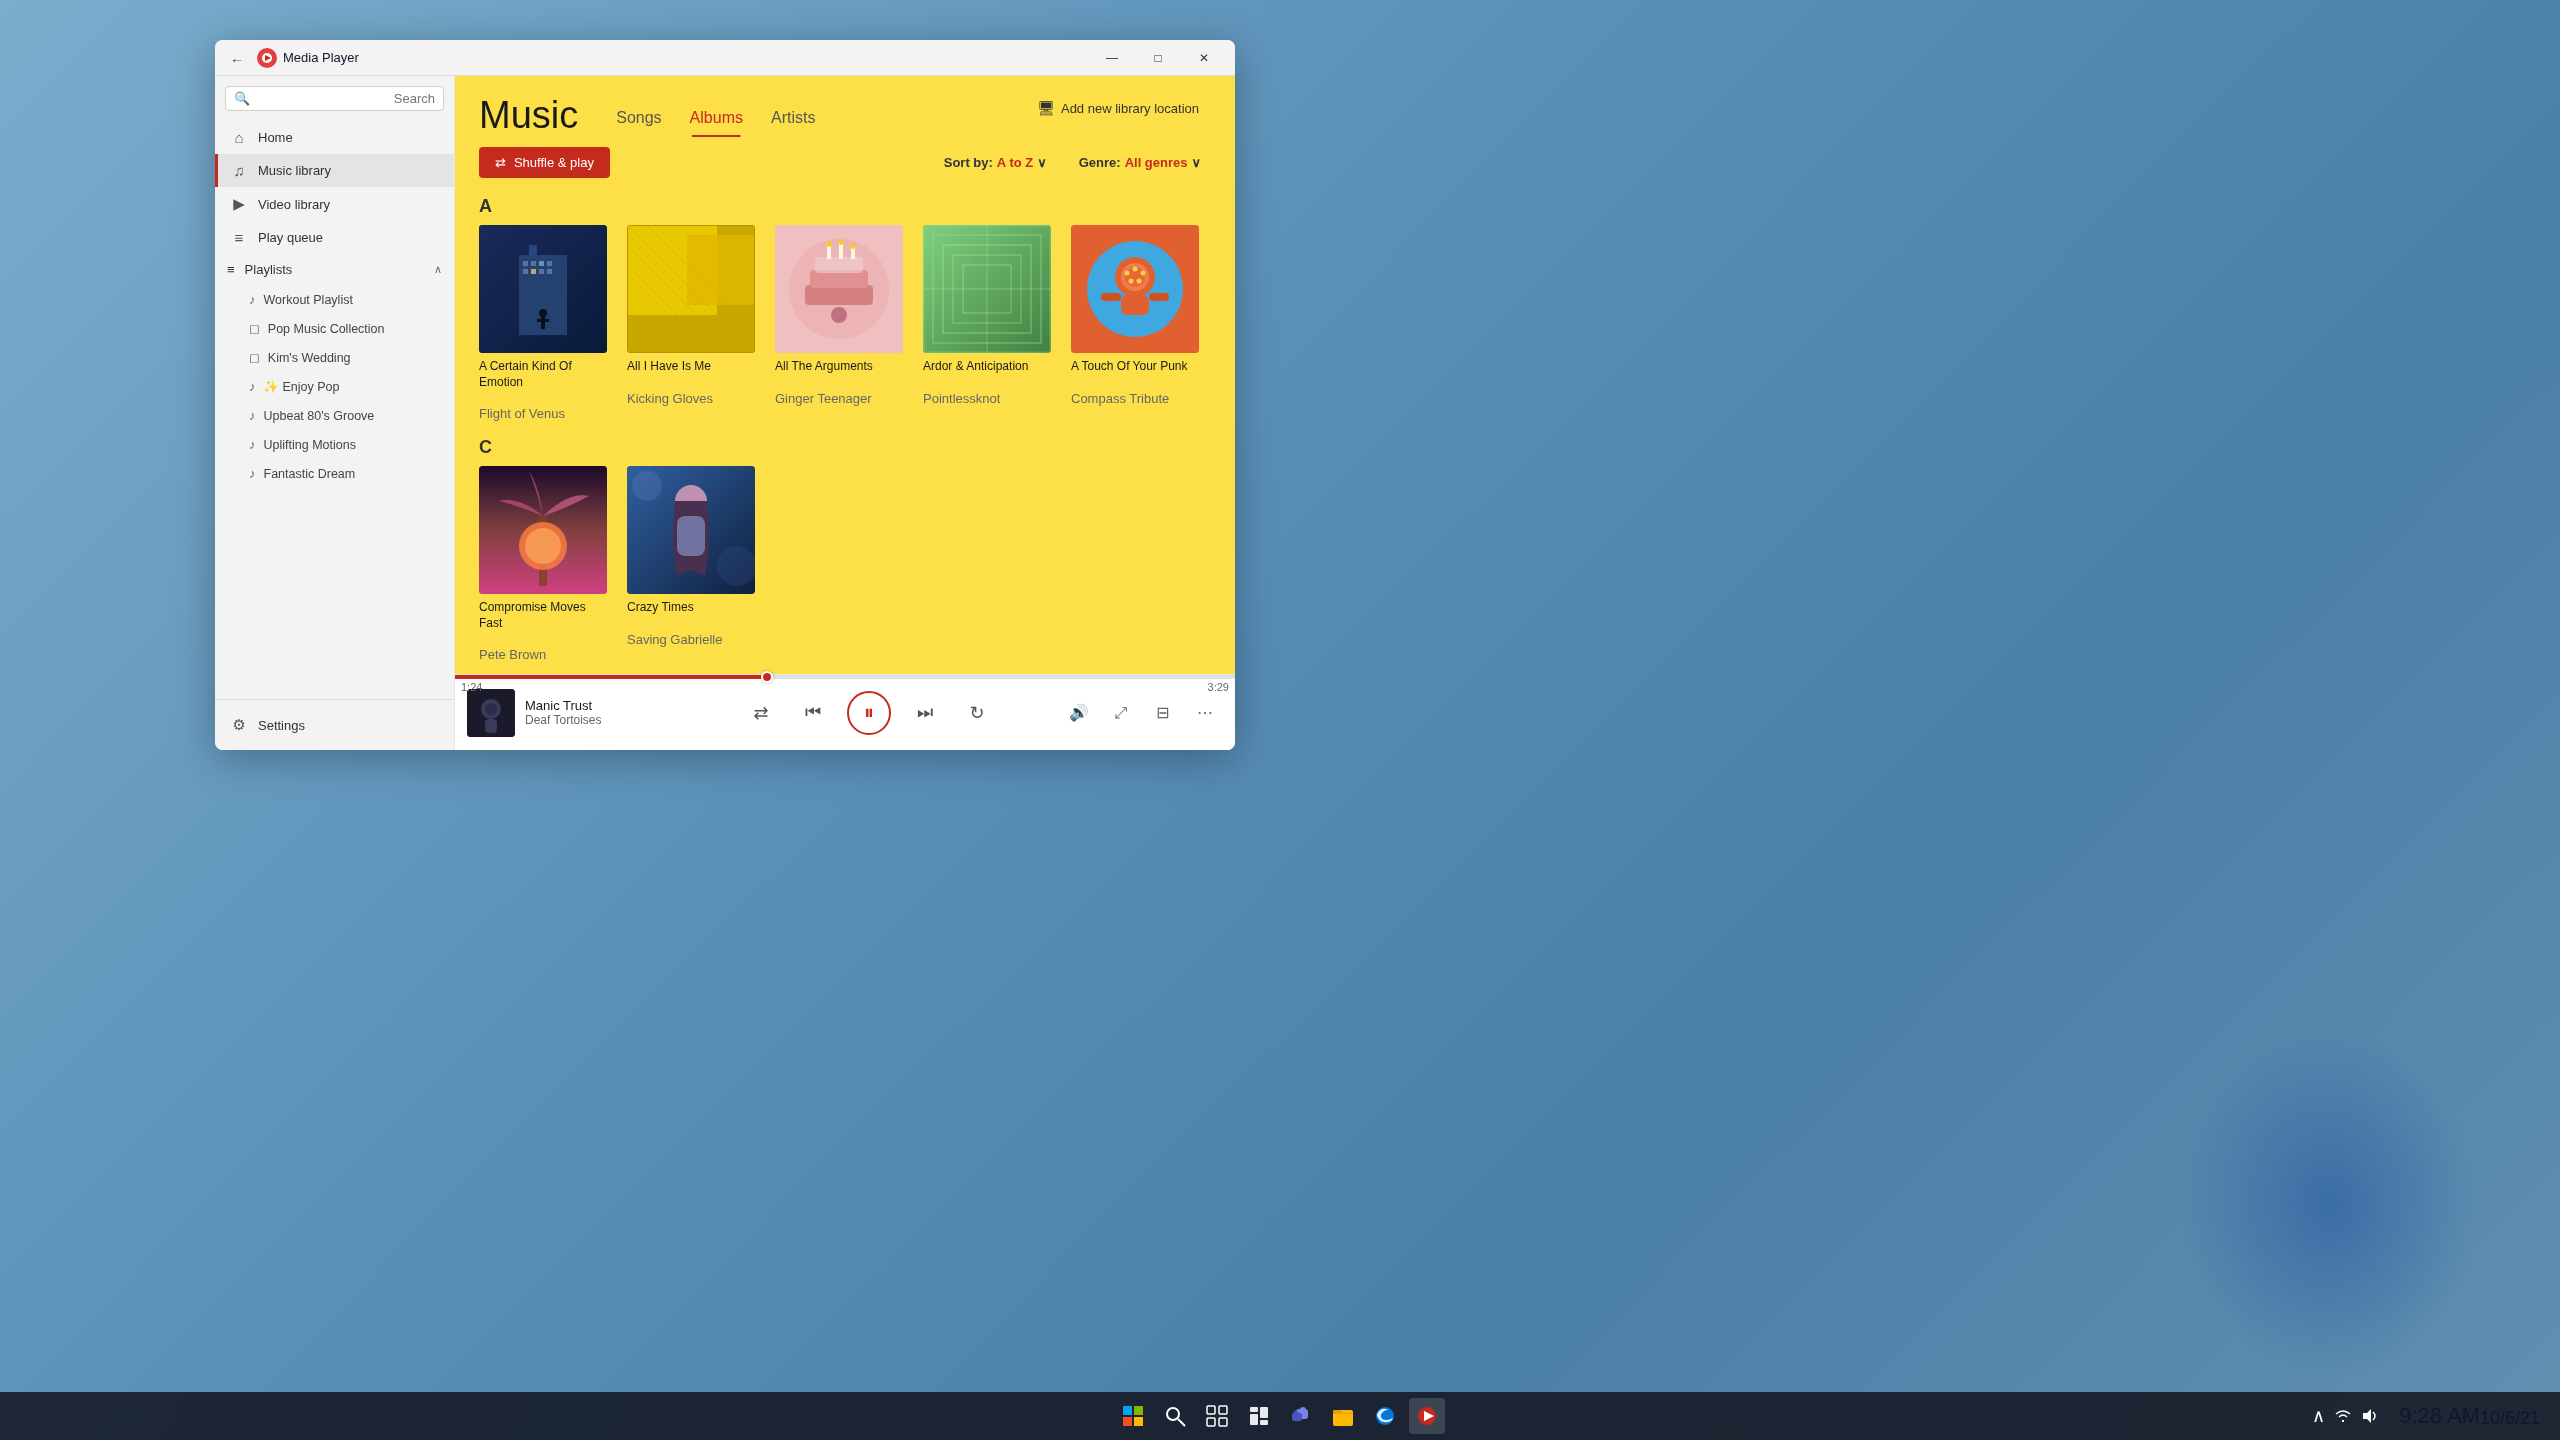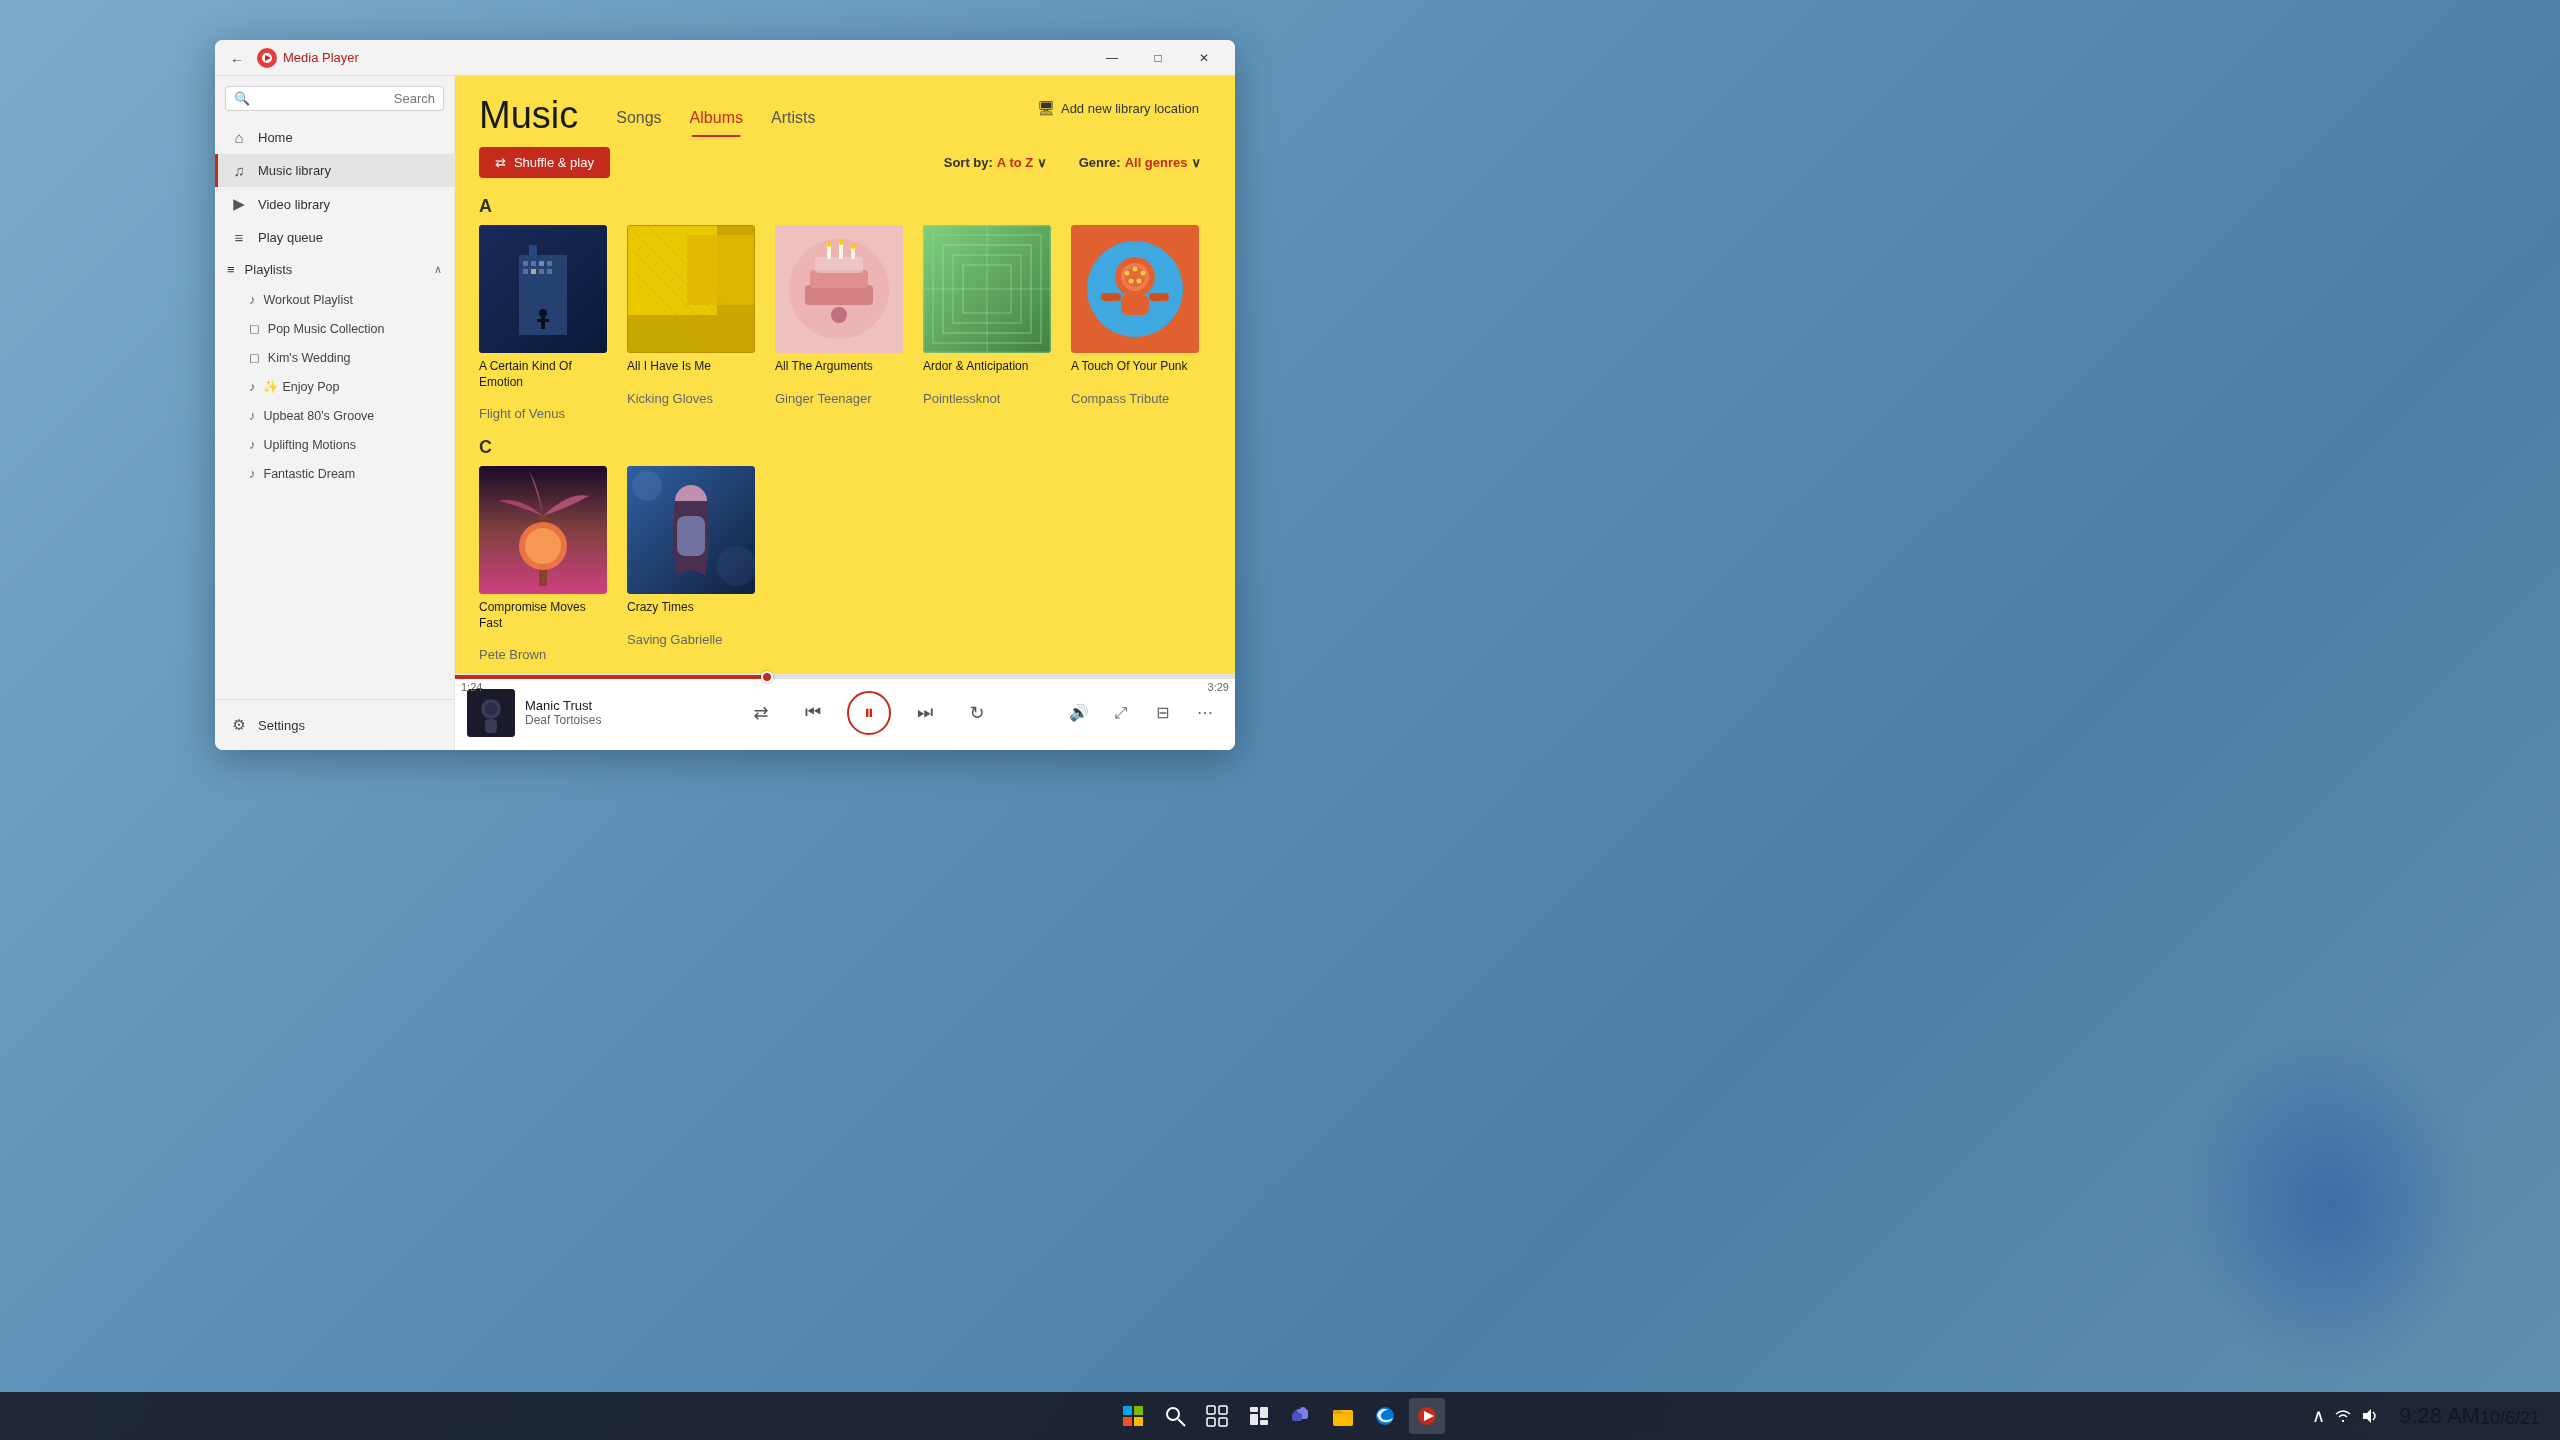--- a/index.html
+++ b/index.html
@@ -105,21 +105,21 @@
     .titlebar-app-icon {
       width: 20px; height: 20px;
       background: #e53e3e;
       border-radius: 50%;
       display: flex; align-items: center; justify-content: center;
       margin: 0 6px;
     }
     .titlebar-app-icon svg { fill: white; }
     .titlebar-title {
       font-size: 13px;
-      color: #b91c1c;
+      color: #0f172a;
       flex: 1;
     }
     .titlebar-controls {
       display: flex; gap: 0;
     }
     .title-btn {
       width: 46px; height: 36px;
       display: flex; align-items: center; justify-content: center;
       cursor: pointer; font-size: 12px; color: #333;
     }

